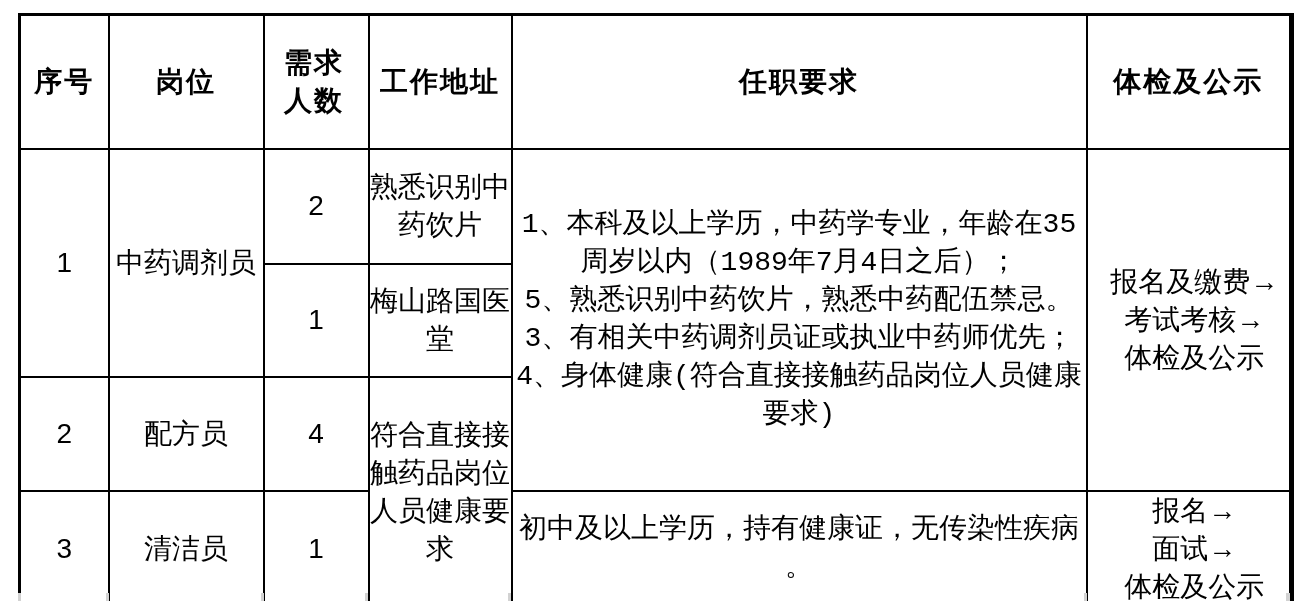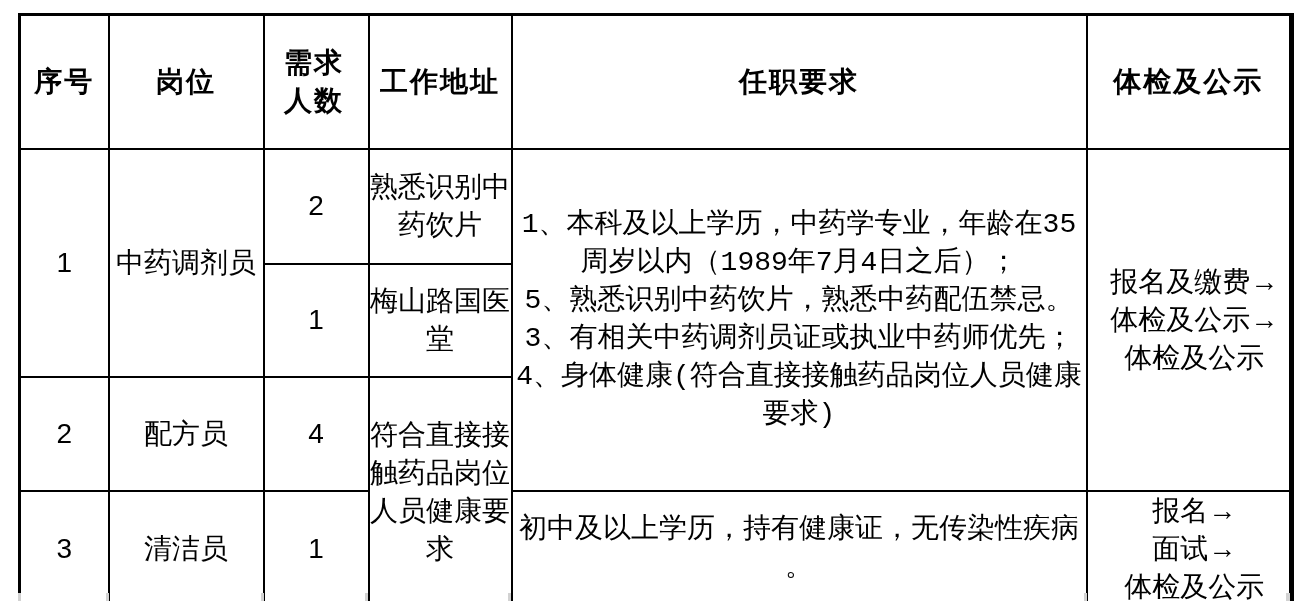--- a/index.html
+++ b/index.html
@@ -103,21 +103,21 @@
       <td>2</td>
       <td class="addr">熟悉识别中药饮片</td>
       <td class="req" rowspan="3">
         <div>1、本科及以上学历，中药学专业，年龄在35周岁以内（1989年7月4日之后）；</div>
         <div>5、熟悉识别中药饮片，熟悉中药配伍禁忌。</div>
         <div>3、有相关中药调剂员证或执业中药师优先；</div>
         <div>4、身体健康(符合直接接触药品岗位人员健康要求)</div>
       </td>
       <td class="proc" rowspan="3">
         <div>报名及缴费→</div>
-        <div>体检及公示→</div>
+        <div>考试考核→</div>
         <div>体检及公示</div>
       </td>
     </tr>
 
     <tr class="r1b">
       <td>1</td>
       <td class="addr">梅山路国医堂</td>
     </tr>
 
     <tr class="r2">

